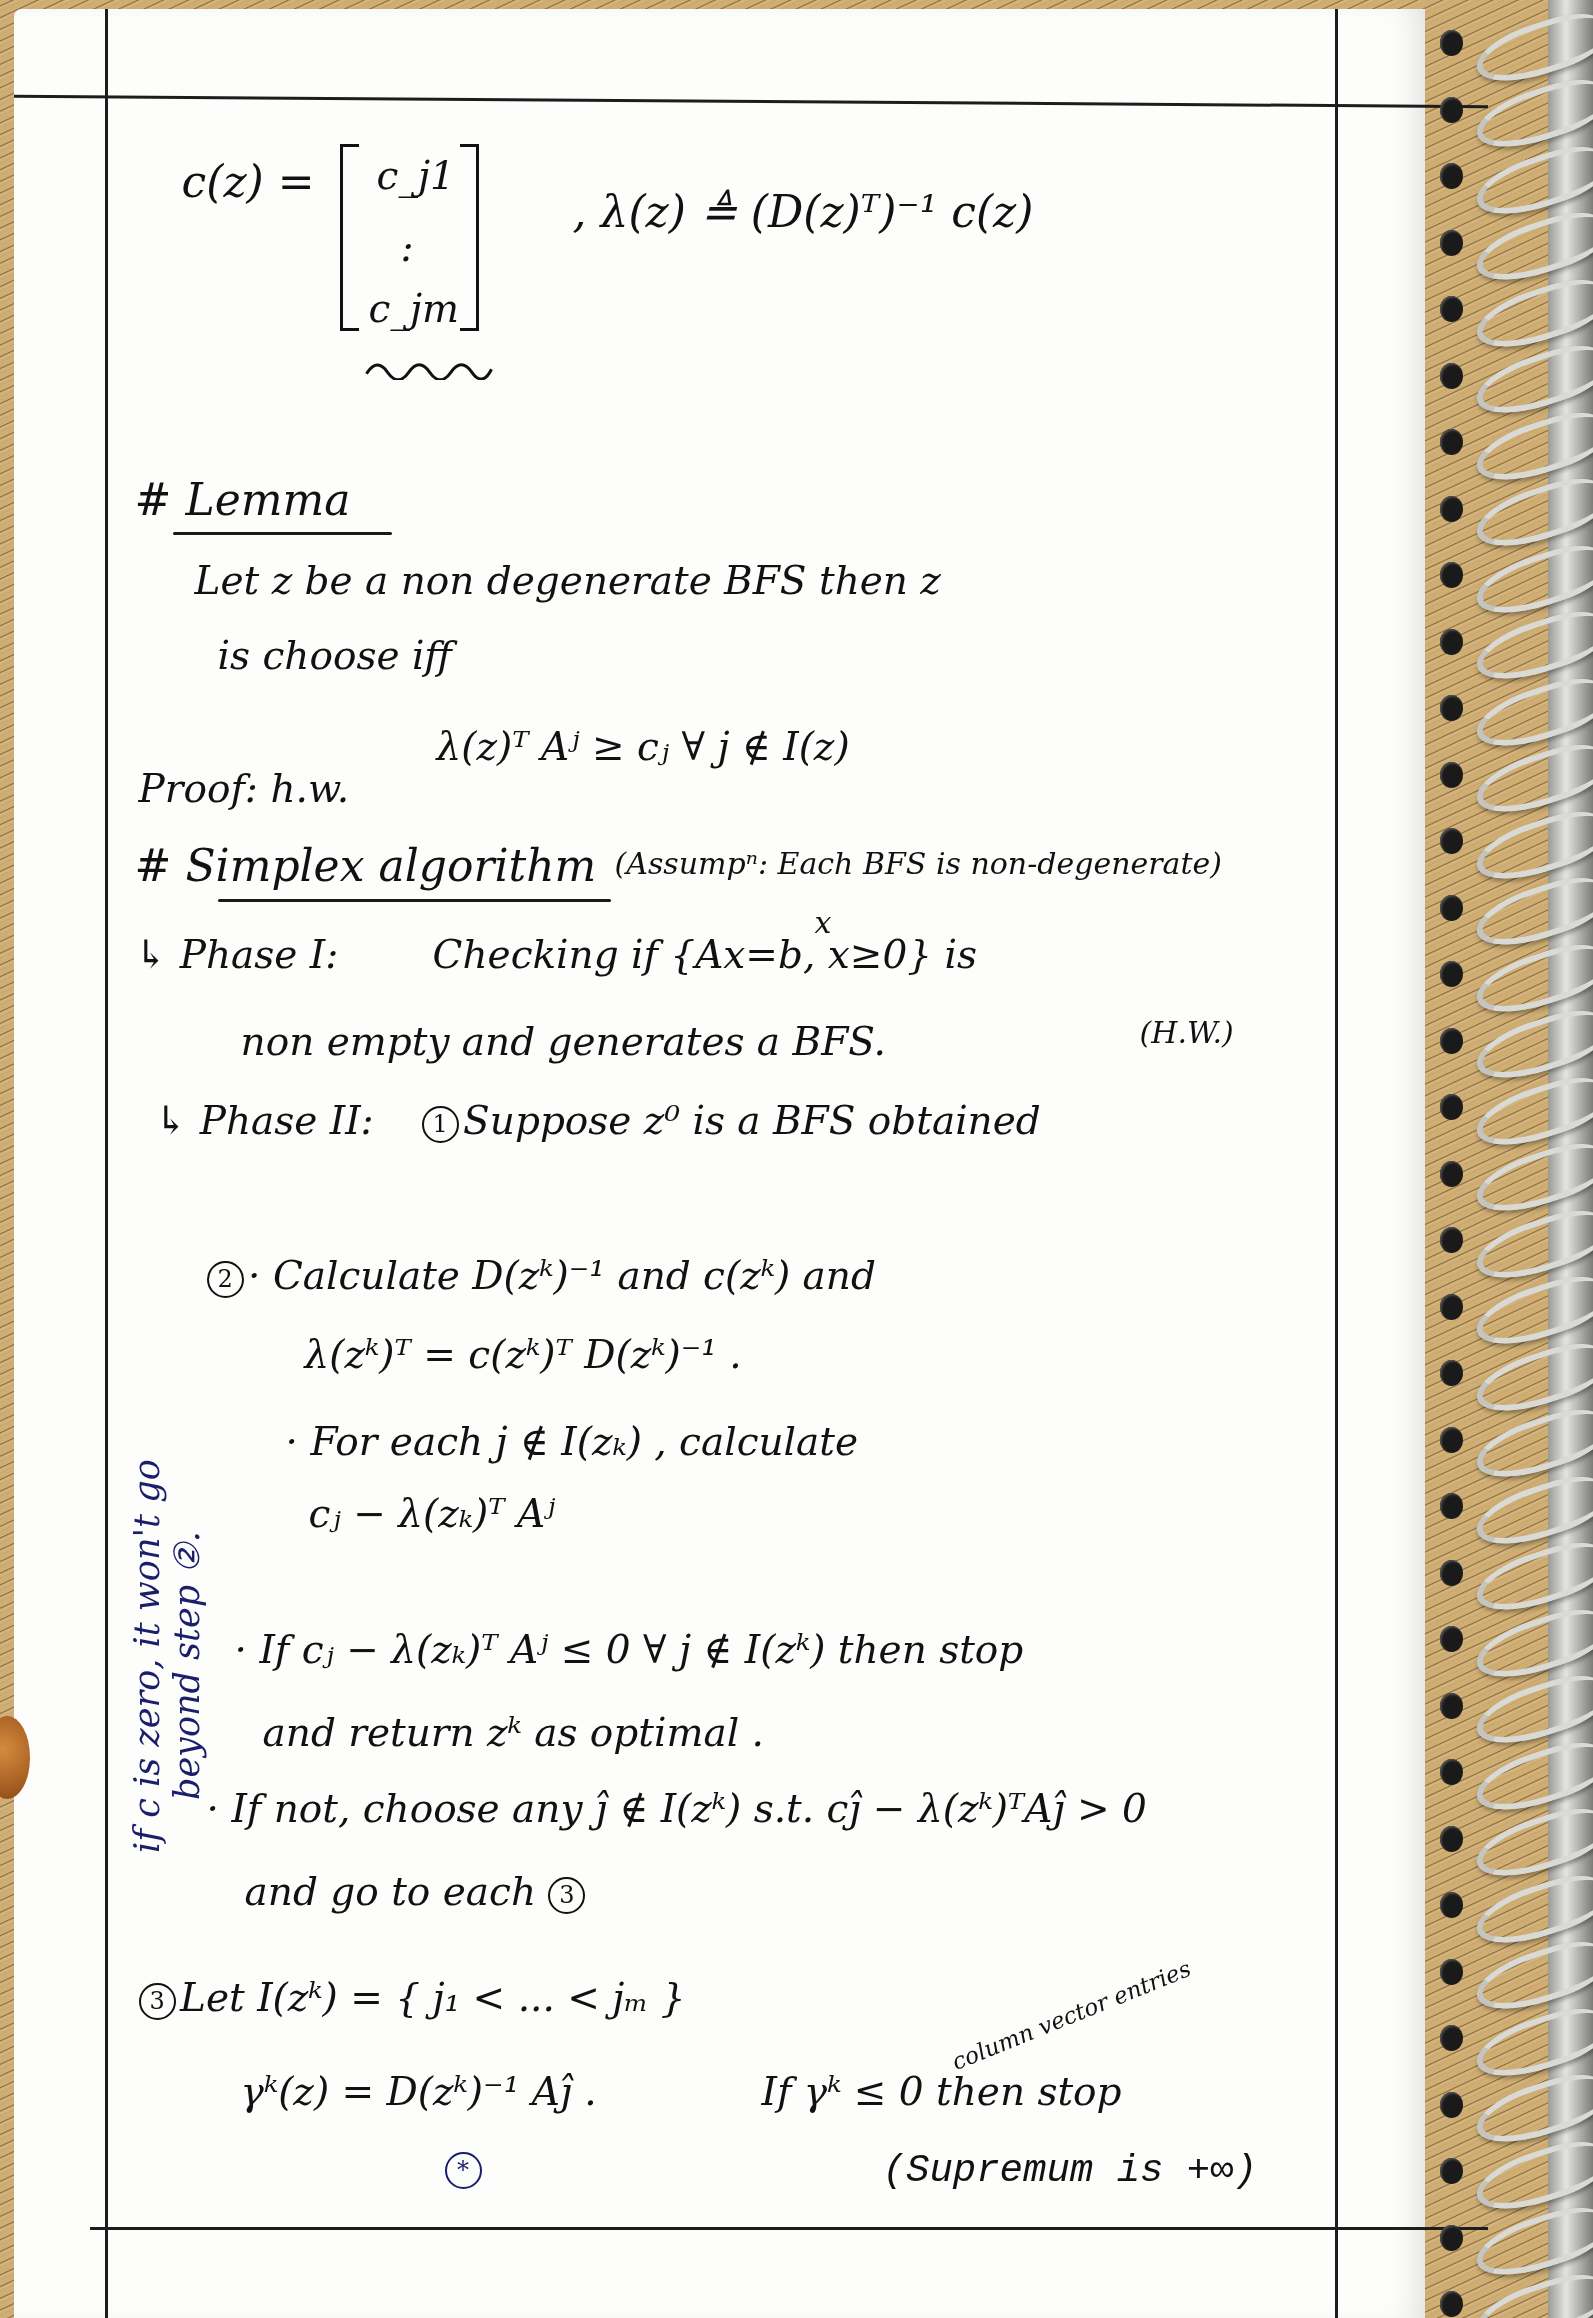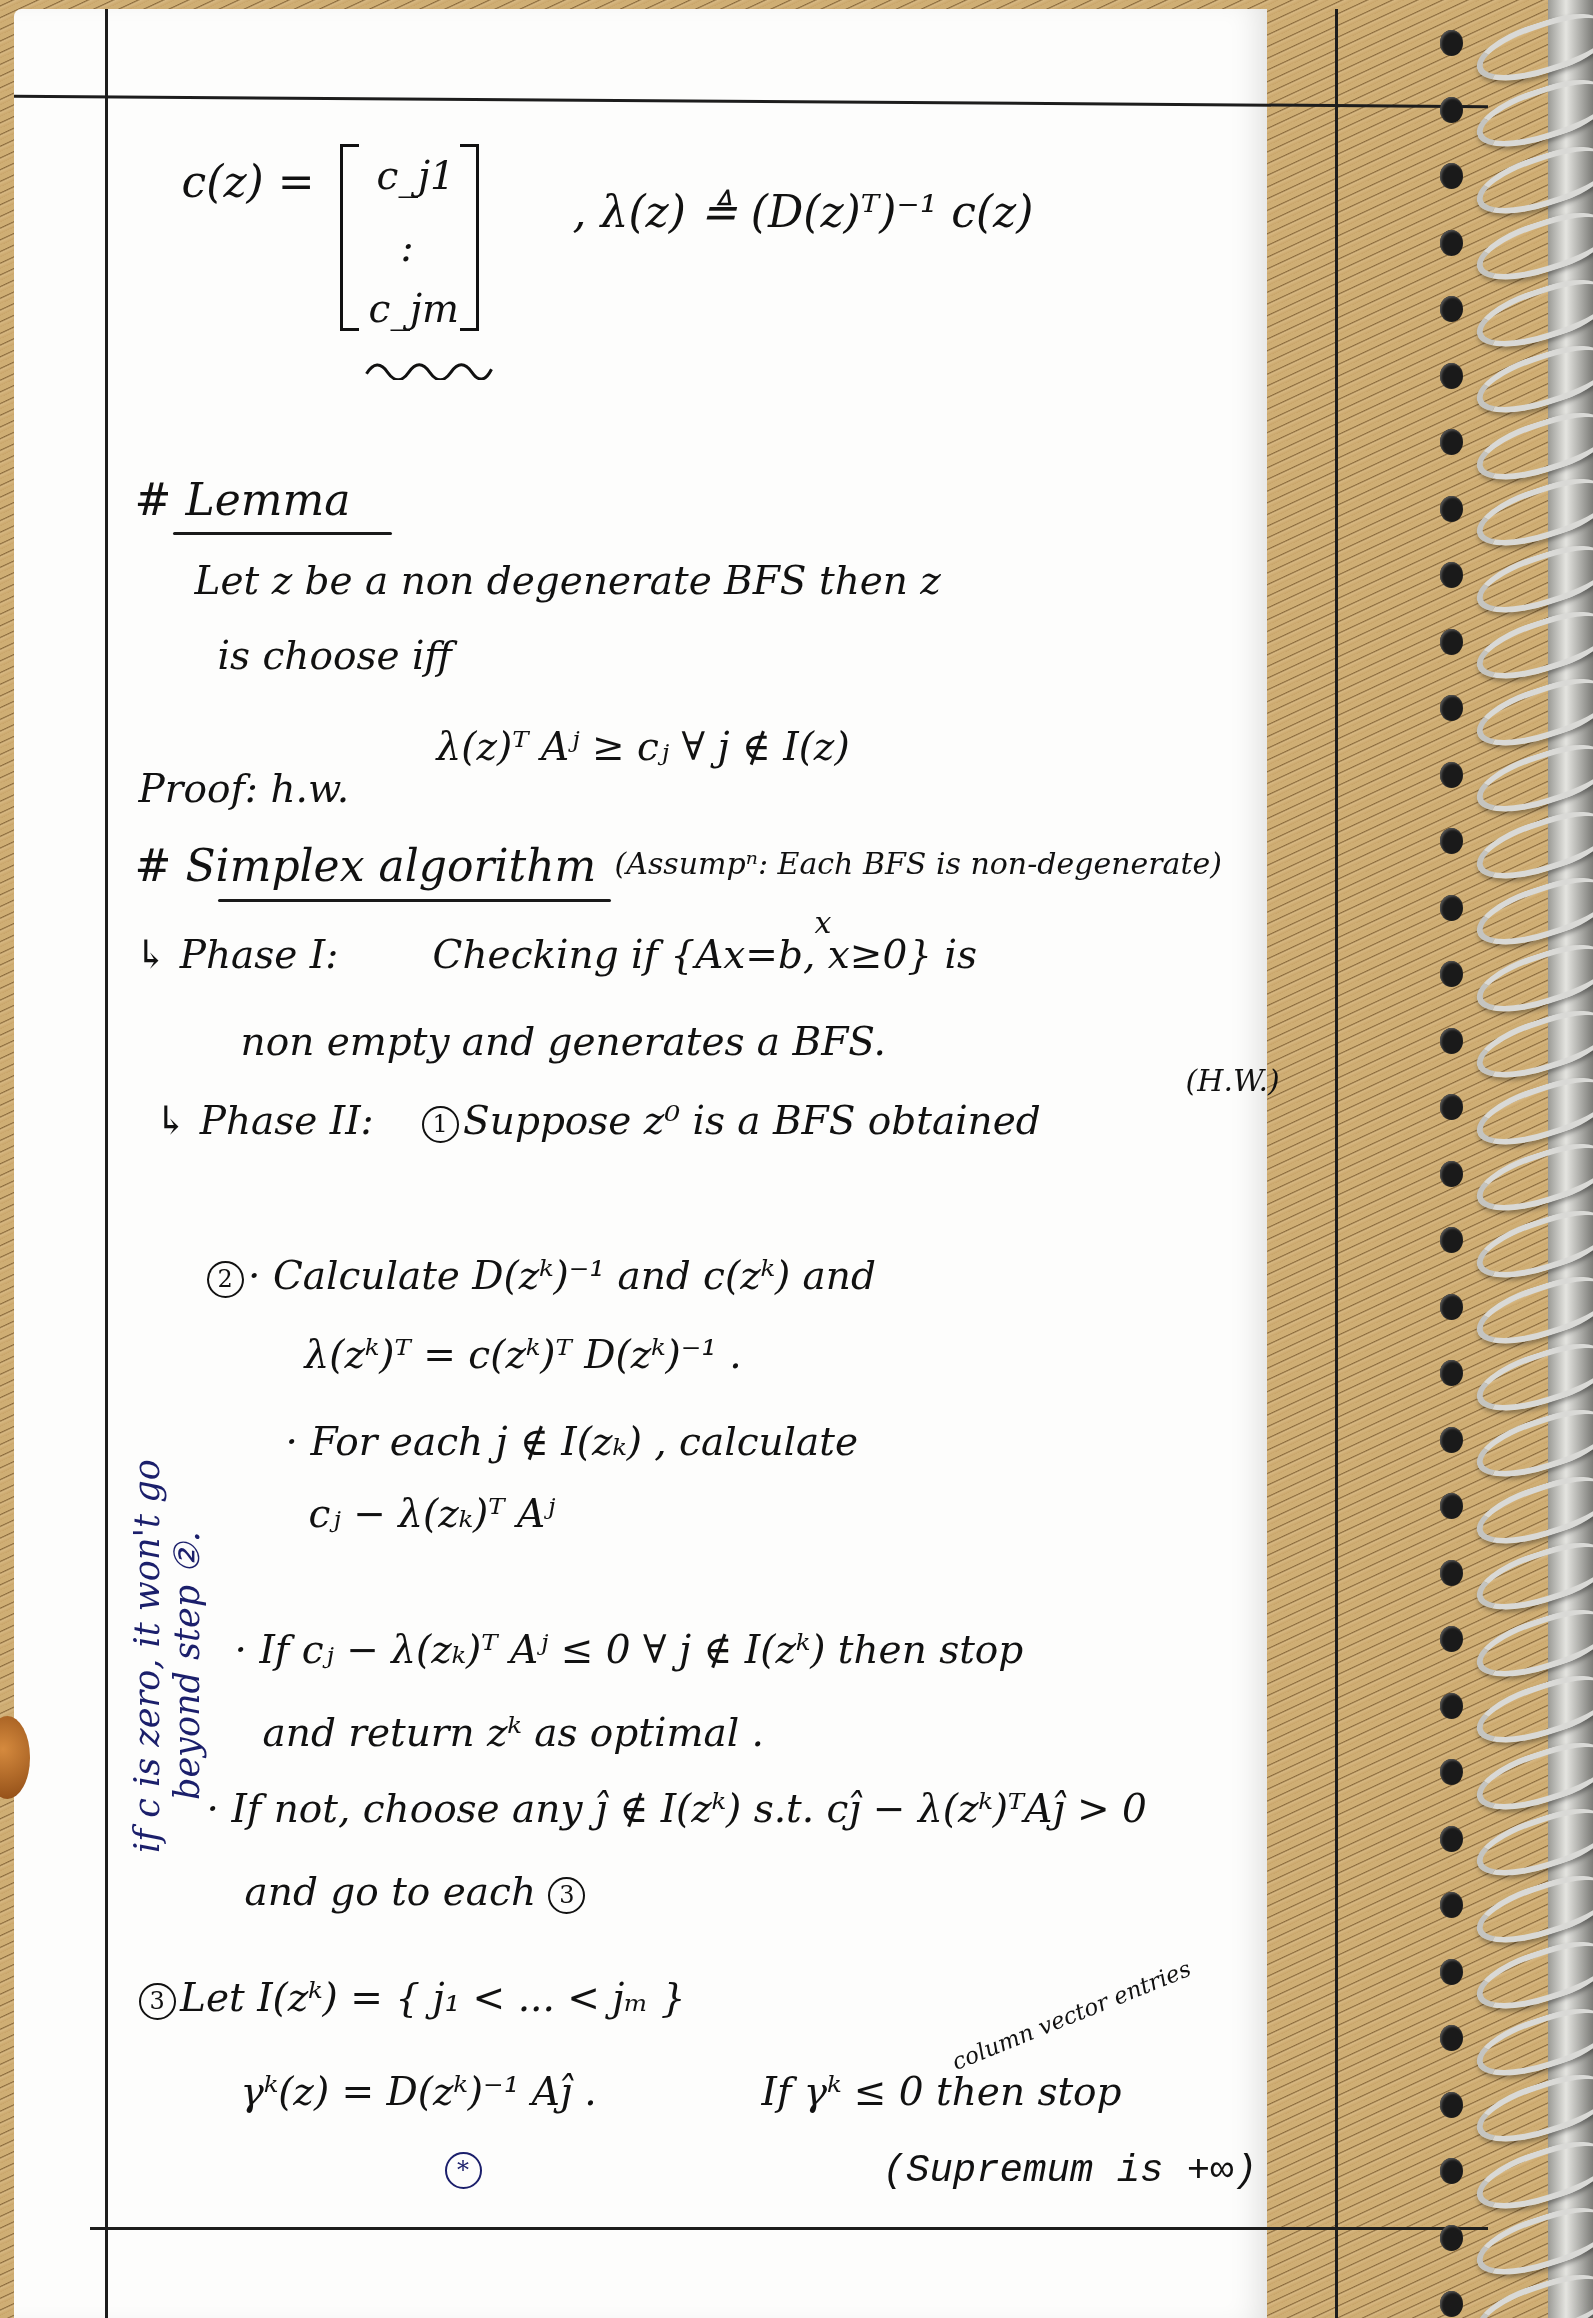--- a/index.html
+++ b/index.html
@@ -2,21 +2,21 @@
 <html style="font-size:12px"><head>
 <meta charset="utf-8">
 <style>
   html, body { margin: 0; padding: 0; }
   body {
     width: 1593px; height: 2319px; position: relative; overflow: hidden;
     background: repeating-linear-gradient(155deg, #cfae74 0px, #cfae74 4.5px, #8a6a3c 5.3px, #d7b882 6.8px, #c9a56a 10.6px);
     font-family: "DejaVu Serif", serif;
   }
   .page {
-    position: absolute; left: 13.6px; top: 9px; width: 1253px; height: 2310px;
+    position: absolute; left: 13.6px; top: 9px; width: 1411px; height: 2310px;
     background: #fdfdfc; border-radius: 7.6px 0 0 0;
     box-shadow: inset -23px 0 30px -15px rgba(0,0,0,0.12);
   }
   .rule-h { position: absolute; height: 3px; background: #1d1d1d; }
   .rule-v { position: absolute; width: 3px; background: #1d1d1d; }
   .ink { position: absolute; color: #111; font-family: "DejaVu Serif", serif; font-style: italic; white-space: nowrap; line-height: 1; }
   .blue { color: #1b1f6b; }
   .sm { font-size: 30px; }
   .md { font-size: 39px; }
   .lg { font-size: 44px; }
@@ -83,21 +83,21 @@
   <div class="ink md" style="left:125px; top:760px;">Proof: h.w.</div>
 
   <div class="ink lg" style="left:121px; top:835px;"># Simplex algorithm</div>
   <div class="underline-bar" style="left:204px; top:890px; width:393px;"></div>
   <div class="ink sm" style="left:601px; top:840px;">(Assumpⁿ: Each BFS is non-degenerate)</div>
 
   <div class="ink sm" style="left:801px; top:899px;">x</div>
   <div class="ink md" style="left:121px; top:926px;">↳ Phase I:</div>
   <div class="ink md" style="left:419px; top:926px;">Checking if {Ax=b, x≥0} is</div>
   <div class="ink md" style="left:227px; top:1013px;">non empty and generates a BFS.</div>
-  <div class="ink sm" style="left:1172px; top:1009px;margin-top:48px;">(H.W.)</div>
+  <div class="ink sm" style="left:1126px; top:1009px;">(H.W.)</div>
 
   <div class="ink md" style="left:121px; top:1092px;margin-left:20px;">↳ Phase II:</div>
   <div class="ink md" style="left:408px; top:1092px;">
     <span class="circled">1</span><span>Suppose z⁰ is a BFS obtained</span>
   </div>
 
   <div class="ink md" style="left:193px; top:1247px;">
     <span class="circled">2</span><span>· Calculate D(zᵏ)⁻¹ and c(zᵏ) and</span>
   </div>
   <div class="ink md" style="left:291px; top:1326px;">λ(zᵏ)ᵀ = c(zᵏ)ᵀ D(zᵏ)⁻¹ .</div>

